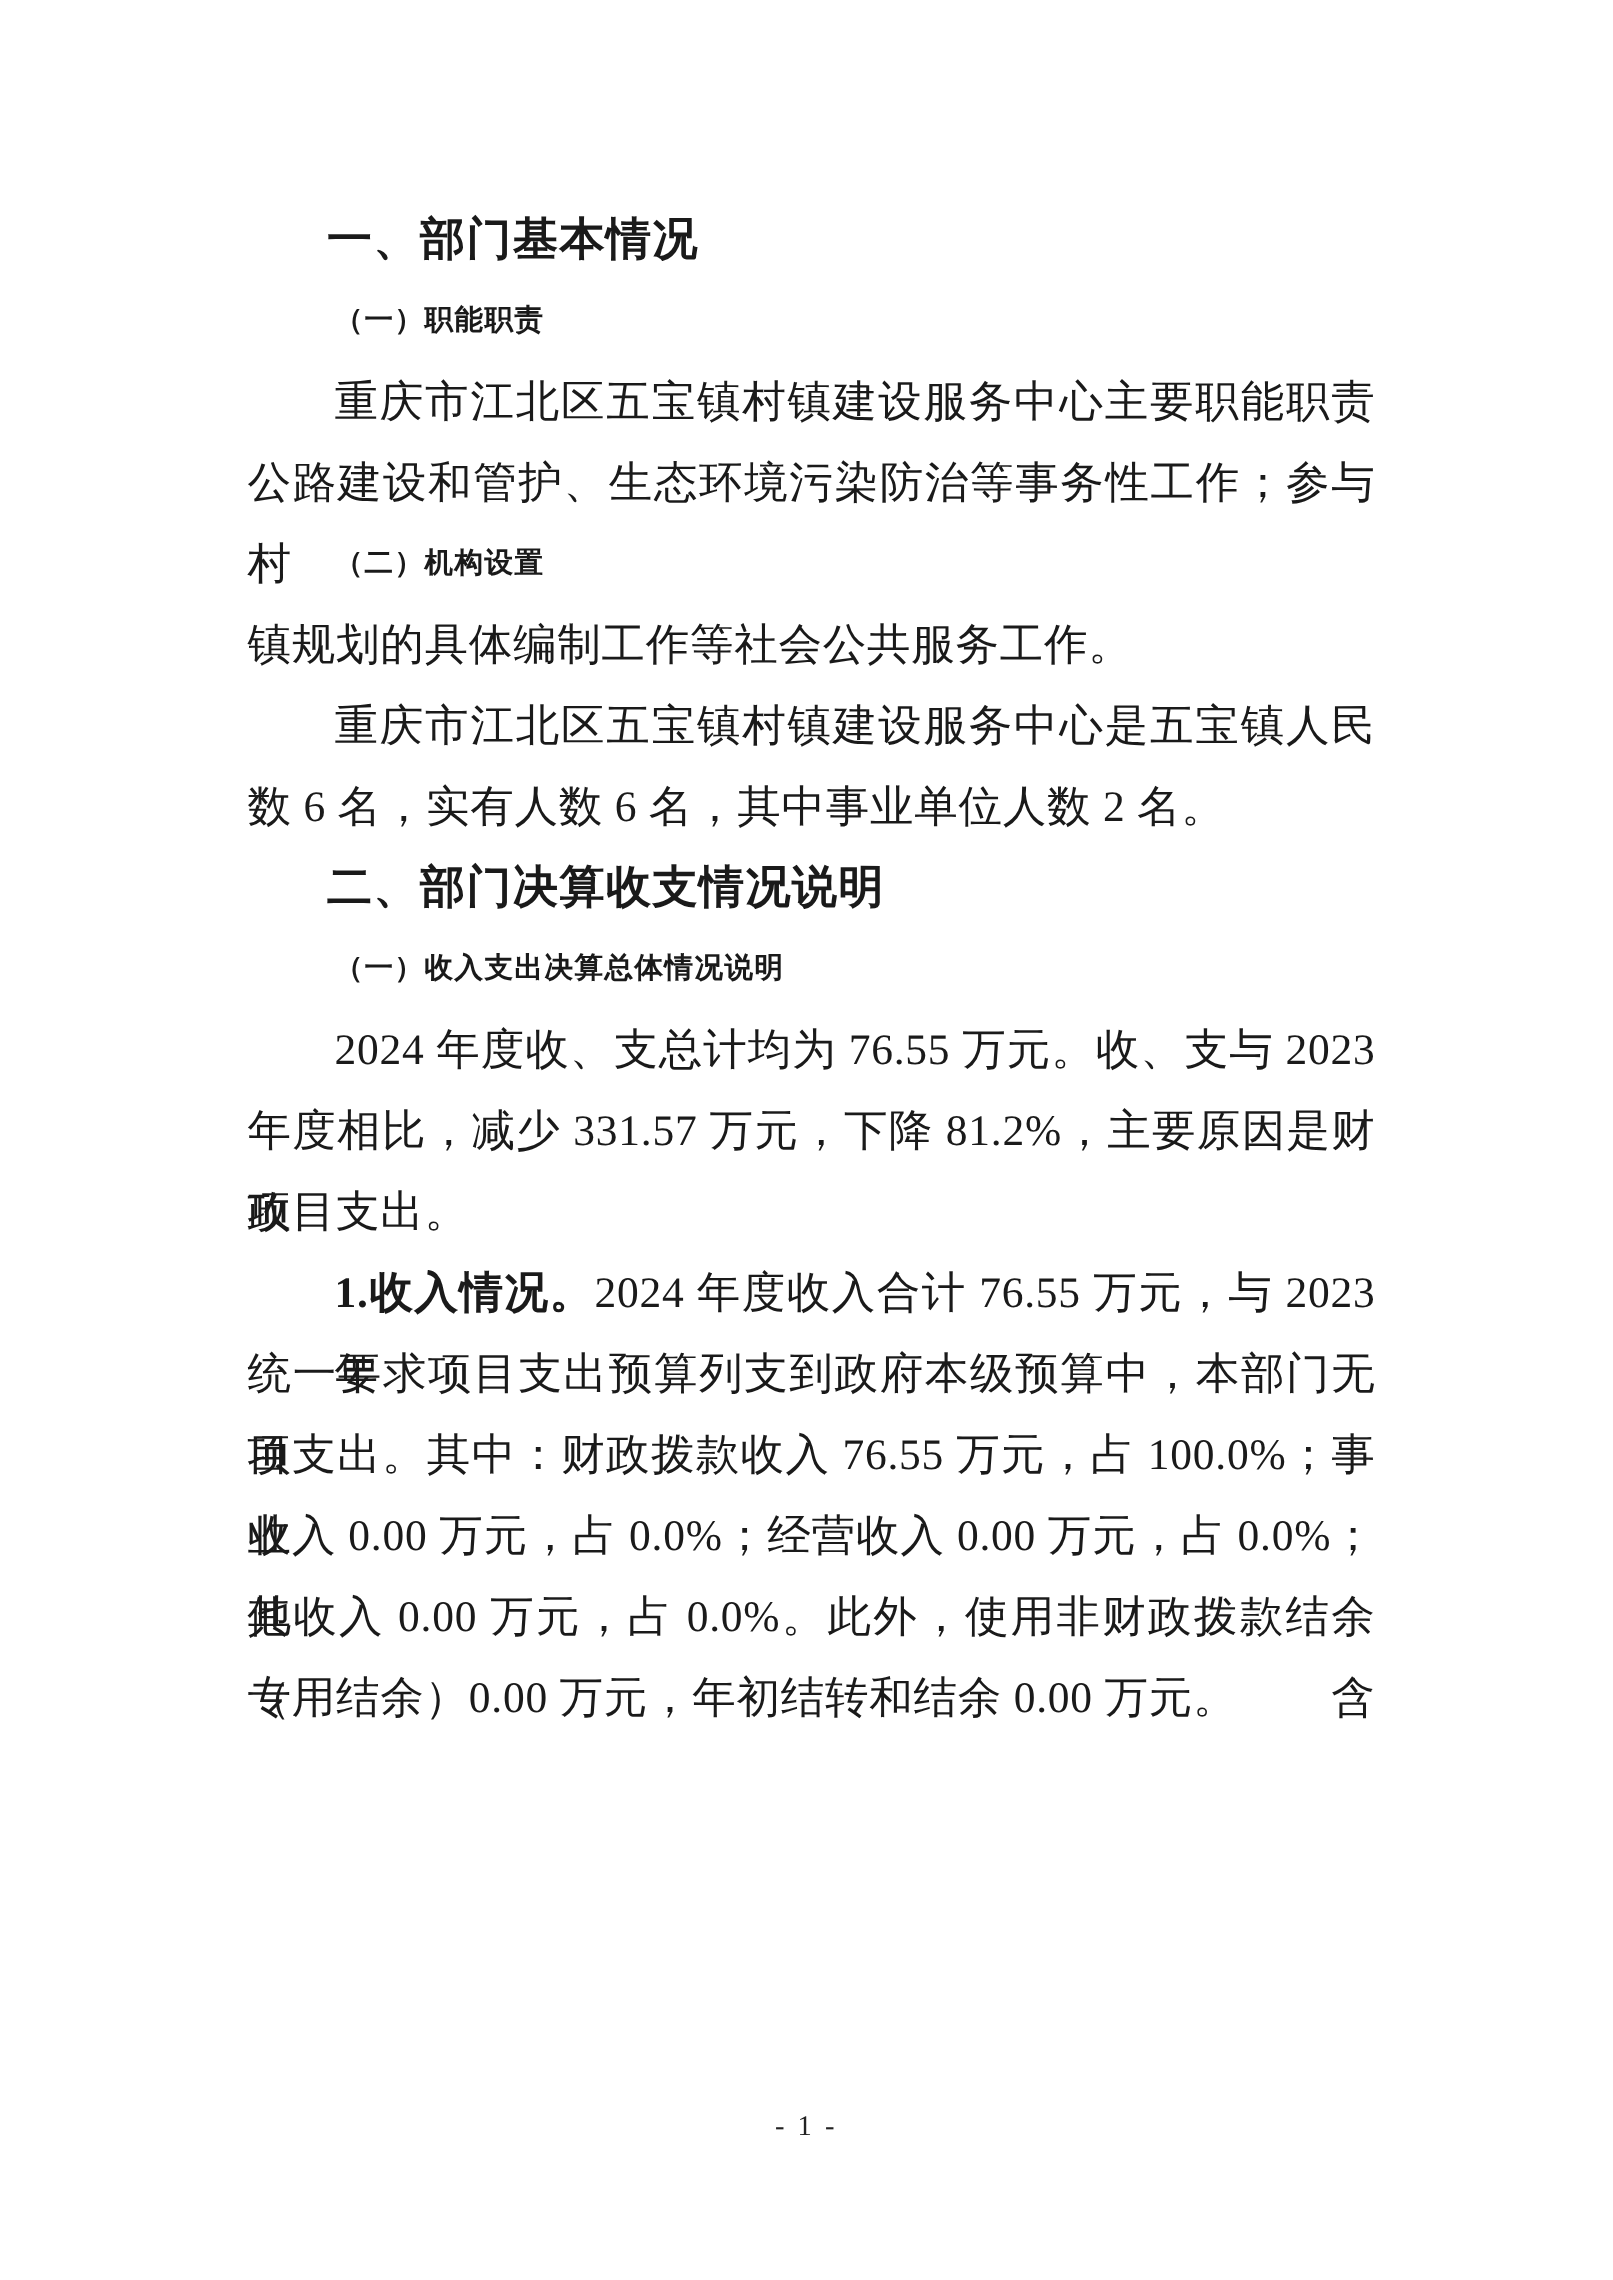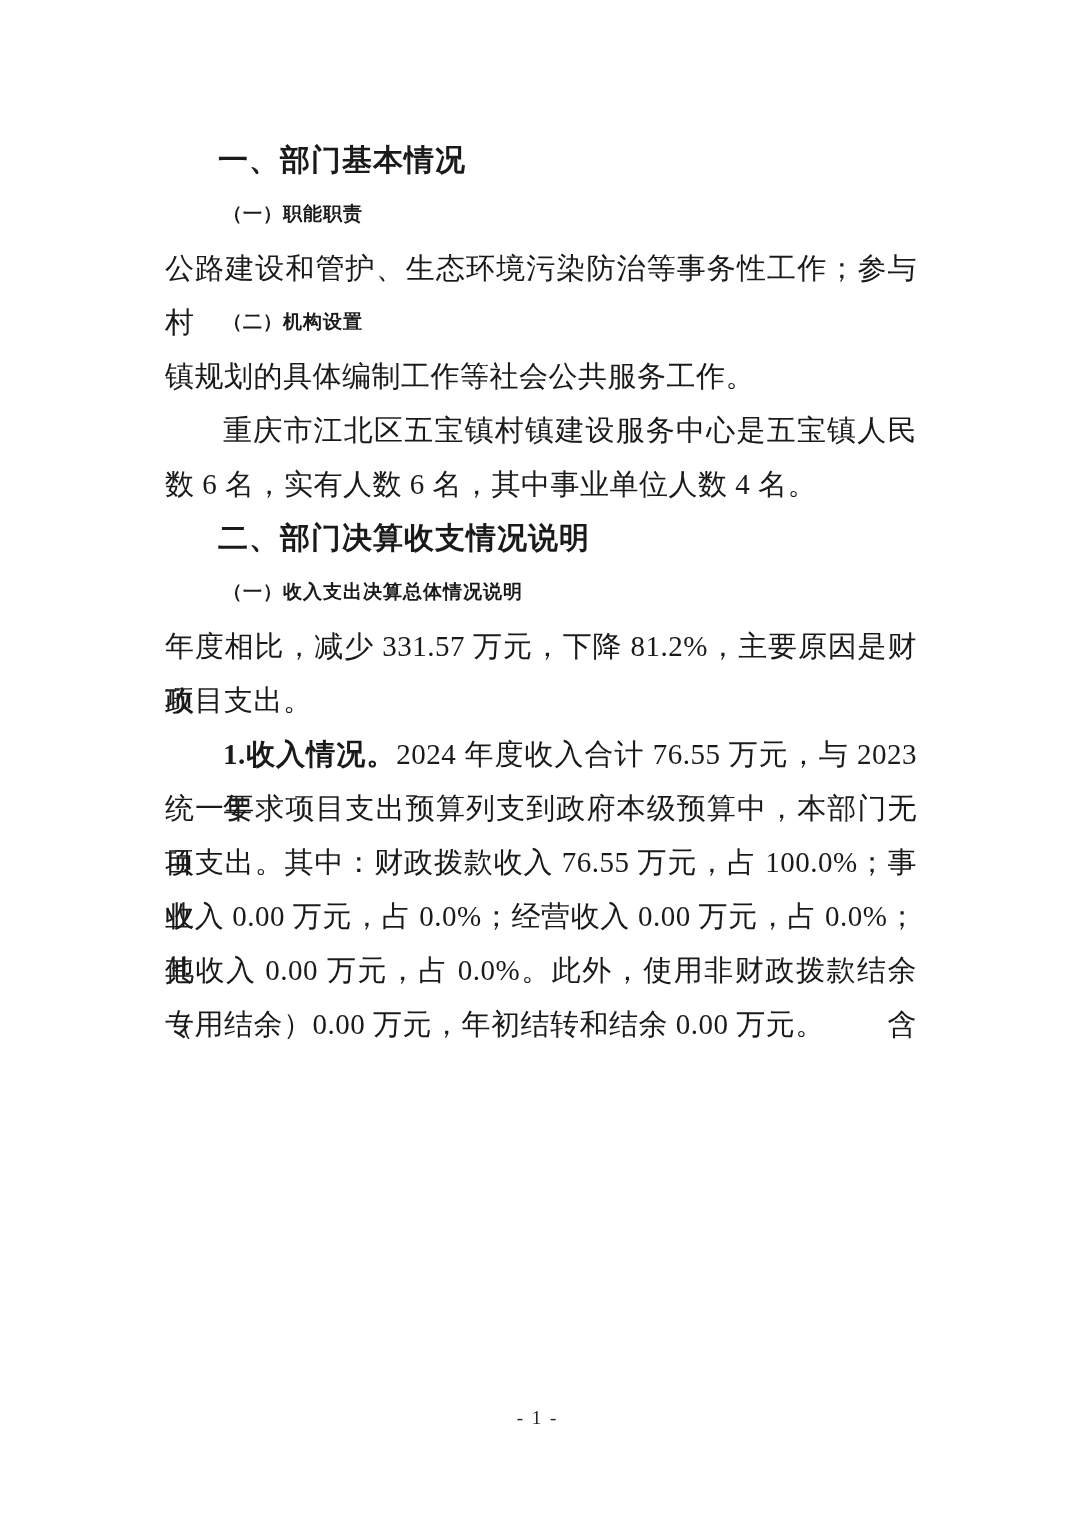--- a/index.html
+++ b/index.html
@@ -72,32 +72,34 @@
 </head>
 <body>
 
 <div class="page">
   <div class="content">
 
     <div class="line h1">一、部门基本情况</div>
 
     <div class="line h2">（一）职能职责</div>
 
+    <div class="line j indent">重庆市江北区五宝镇村镇建设服务中心主要职能职责</div>
     <div class="line j">公路建设和管护、生态环境污染防治等事务性工作；参与村</div>
     <div class="line h2">（二）机构设置</div>
 
     <div class="line">镇规划的具体编制工作等社会公共服务工作。</div>
 
     <div class="line j indent">重庆市江北区五宝镇村镇建设服务中心是五宝镇人民</div>
-    <div class="line">数 6 名，实有人数 6 名，其中事业单位人数 4 名。</div>
+    <div class="line">数 6 名，实有人数 6 名，其中事业单位人数 2 名。</div>
 
     <div class="line h1">二、部门决算收支情况说明</div>
 
     <div class="line h2">（一）收入支出决算总体情况说明</div>
 
+    <div class="line j indent">2024 年度收、支总计均为 76.55 万元。收、支与 2023</div>
     <div class="line j">年度相比，减少 331.57 万元，下降 81.2%，主要原因是财政</div>
     <div class="line">项目支出。</div>
 
     <div class="line j indent">
       <span class="lead-bold">1.收入情况。</span><span>2024 年度收入合计 76.55 万元，与 2023 年</span>
     </div>
     <div class="line j">统一要求项目支出预算列支到政府本级预算中，本部门无项</div>
     <div class="line j">目支出。其中：财政拨款收入 76.55 万元，占 100.0%；事业</div>
     <div class="line j">收入 0.00 万元，占 0.0%；经营收入 0.00 万元，占 0.0%；其</div>
     <div class="line j">他收入 0.00 万元，占 0.0%。此外，使用非财政拨款结余（含</div>

